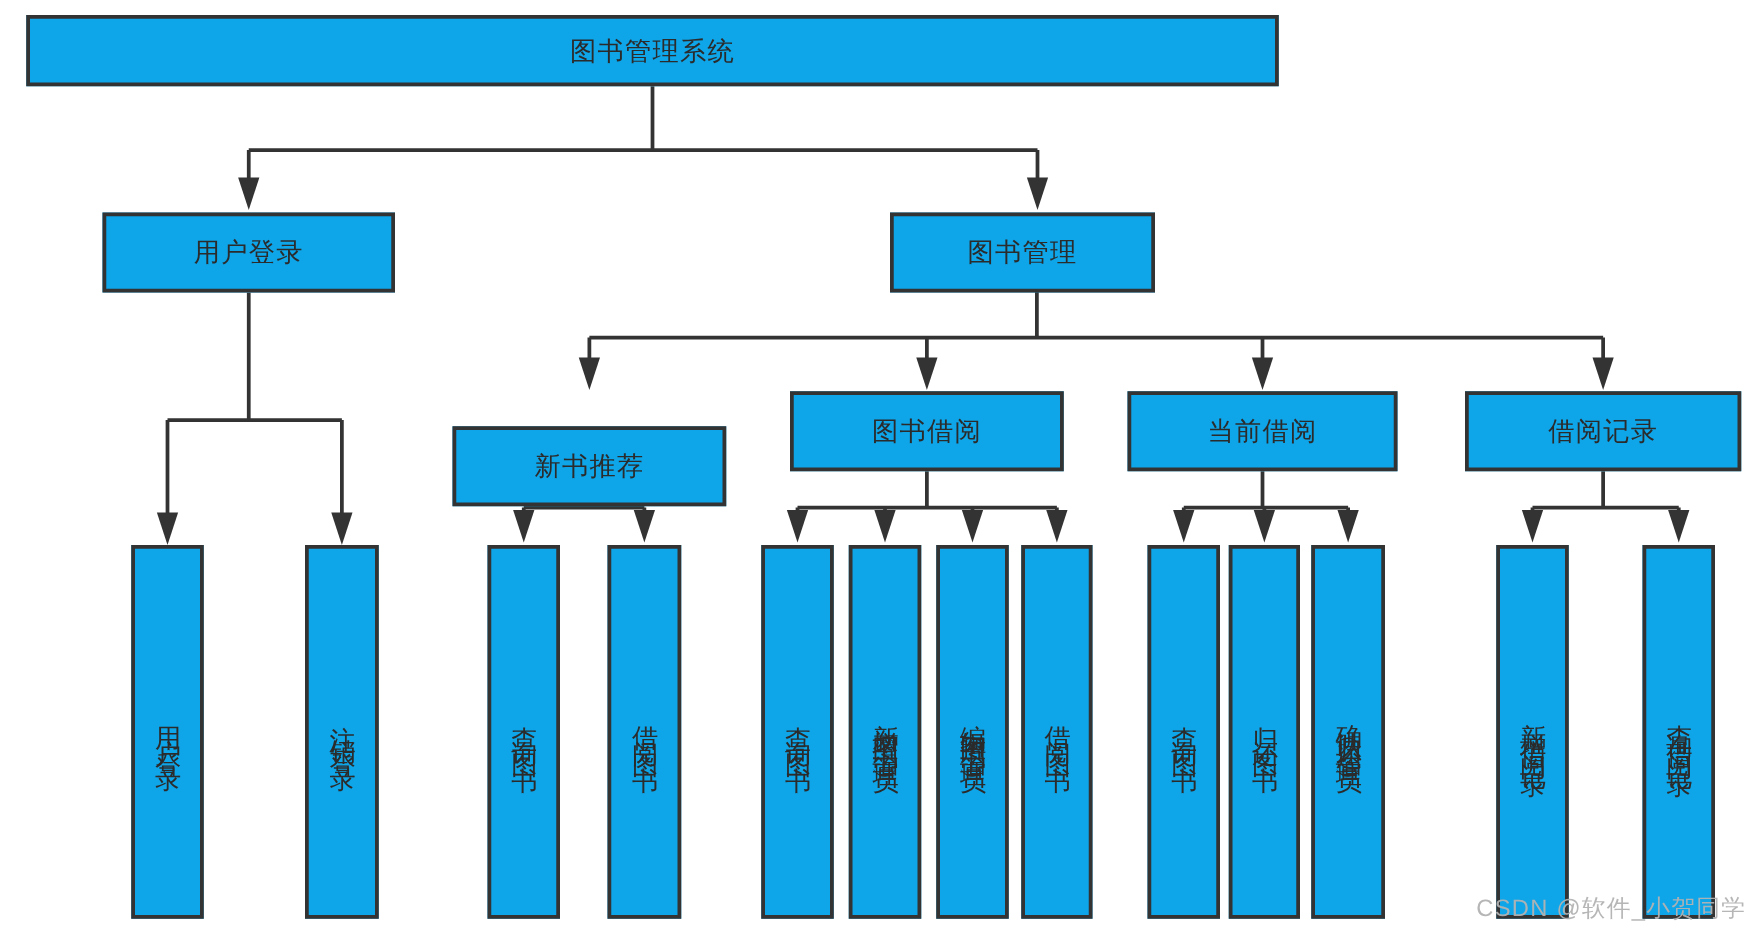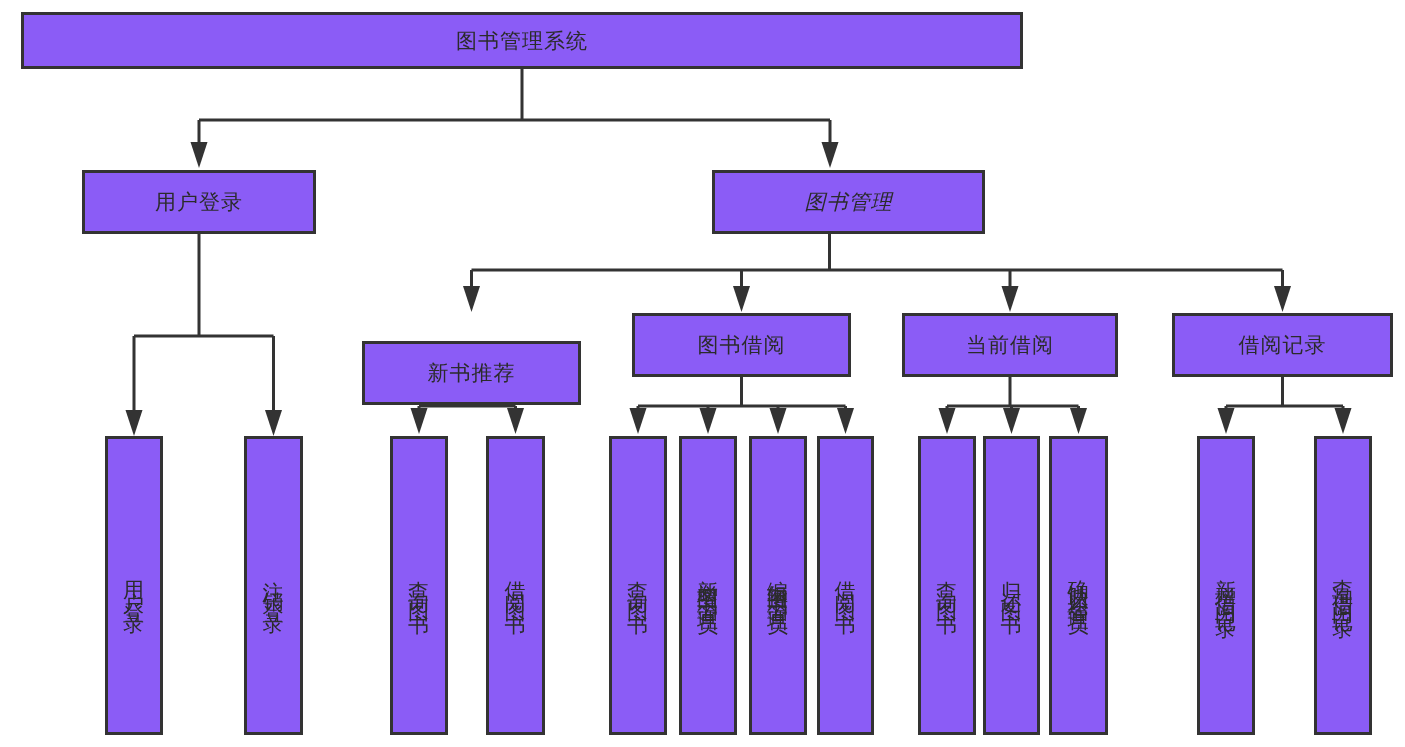--- a/index.html
+++ b/index.html
@@ -8,32 +8,32 @@
     width:1405px;height:747px;
     background:#ffffff;
     font-family:"Liberation Sans",sans-serif;
     overflow:hidden;
   }
   .connectors{position:absolute;left:0;top:0;z-index:1;}
   .node{
     position:absolute;
     box-sizing:border-box;
     border:3px solid #333333;
-    background:#8b5cf6;
+    background:#0ea5e9;
     display:flex;align-items:center;justify-content:center;
     color:#2b2b2b;
     font-size:21px;
     letter-spacing:1px;
     z-index:2;
     text-align:center;
   }
   
   .node.root  {left:21px;  top:12px;  width:1002px;height:57px;}
   .node.l2a   {left:82px;  top:170px; width:234px; height:64px;}
-  .node.l2b   {left:712px; top:170px; width:273px; height:64px;font-style:italic;}
+  .node.l2b   {left:712px; top:170px; width:212px; height:64px;}
   .node.l3a   {left:362px; top:313px; width:219px; height:64px;margin-top:28px;}
   .node.l3b   {left:632px; top:313px; width:219px; height:64px;}
   .node.l3c   {left:902px; top:313px; width:216px; height:64px;}
   .node.l3d   {left:1172px;top:313px; width:221px; height:64px;}
   
   .leaf{
     top:436px;height:299px;
     writing-mode:vertical-rl;
     text-orientation:mixed;
     letter-spacing:11px;
@@ -137,14 +137,15 @@
   <div class="node leaf p7 ls9">编辑图书（管理员）</div>
   <div class="node leaf p8">借阅图书</div>
 
   <div class="node leaf p9">查询图书</div>
   <div class="node leaf p10">归还图书</div>
   <div class="node leaf p11 ls9">确认归还（管理员）</div>
 
   <div class="node leaf p12 ls6">新增借阅记录</div>
   <div class="node leaf p13 ls6">查询借阅记录</div>
 
+  <div class="watermark">CSDN @软件_小贺同学</div>
 
 </div>
 
 </body></html>

